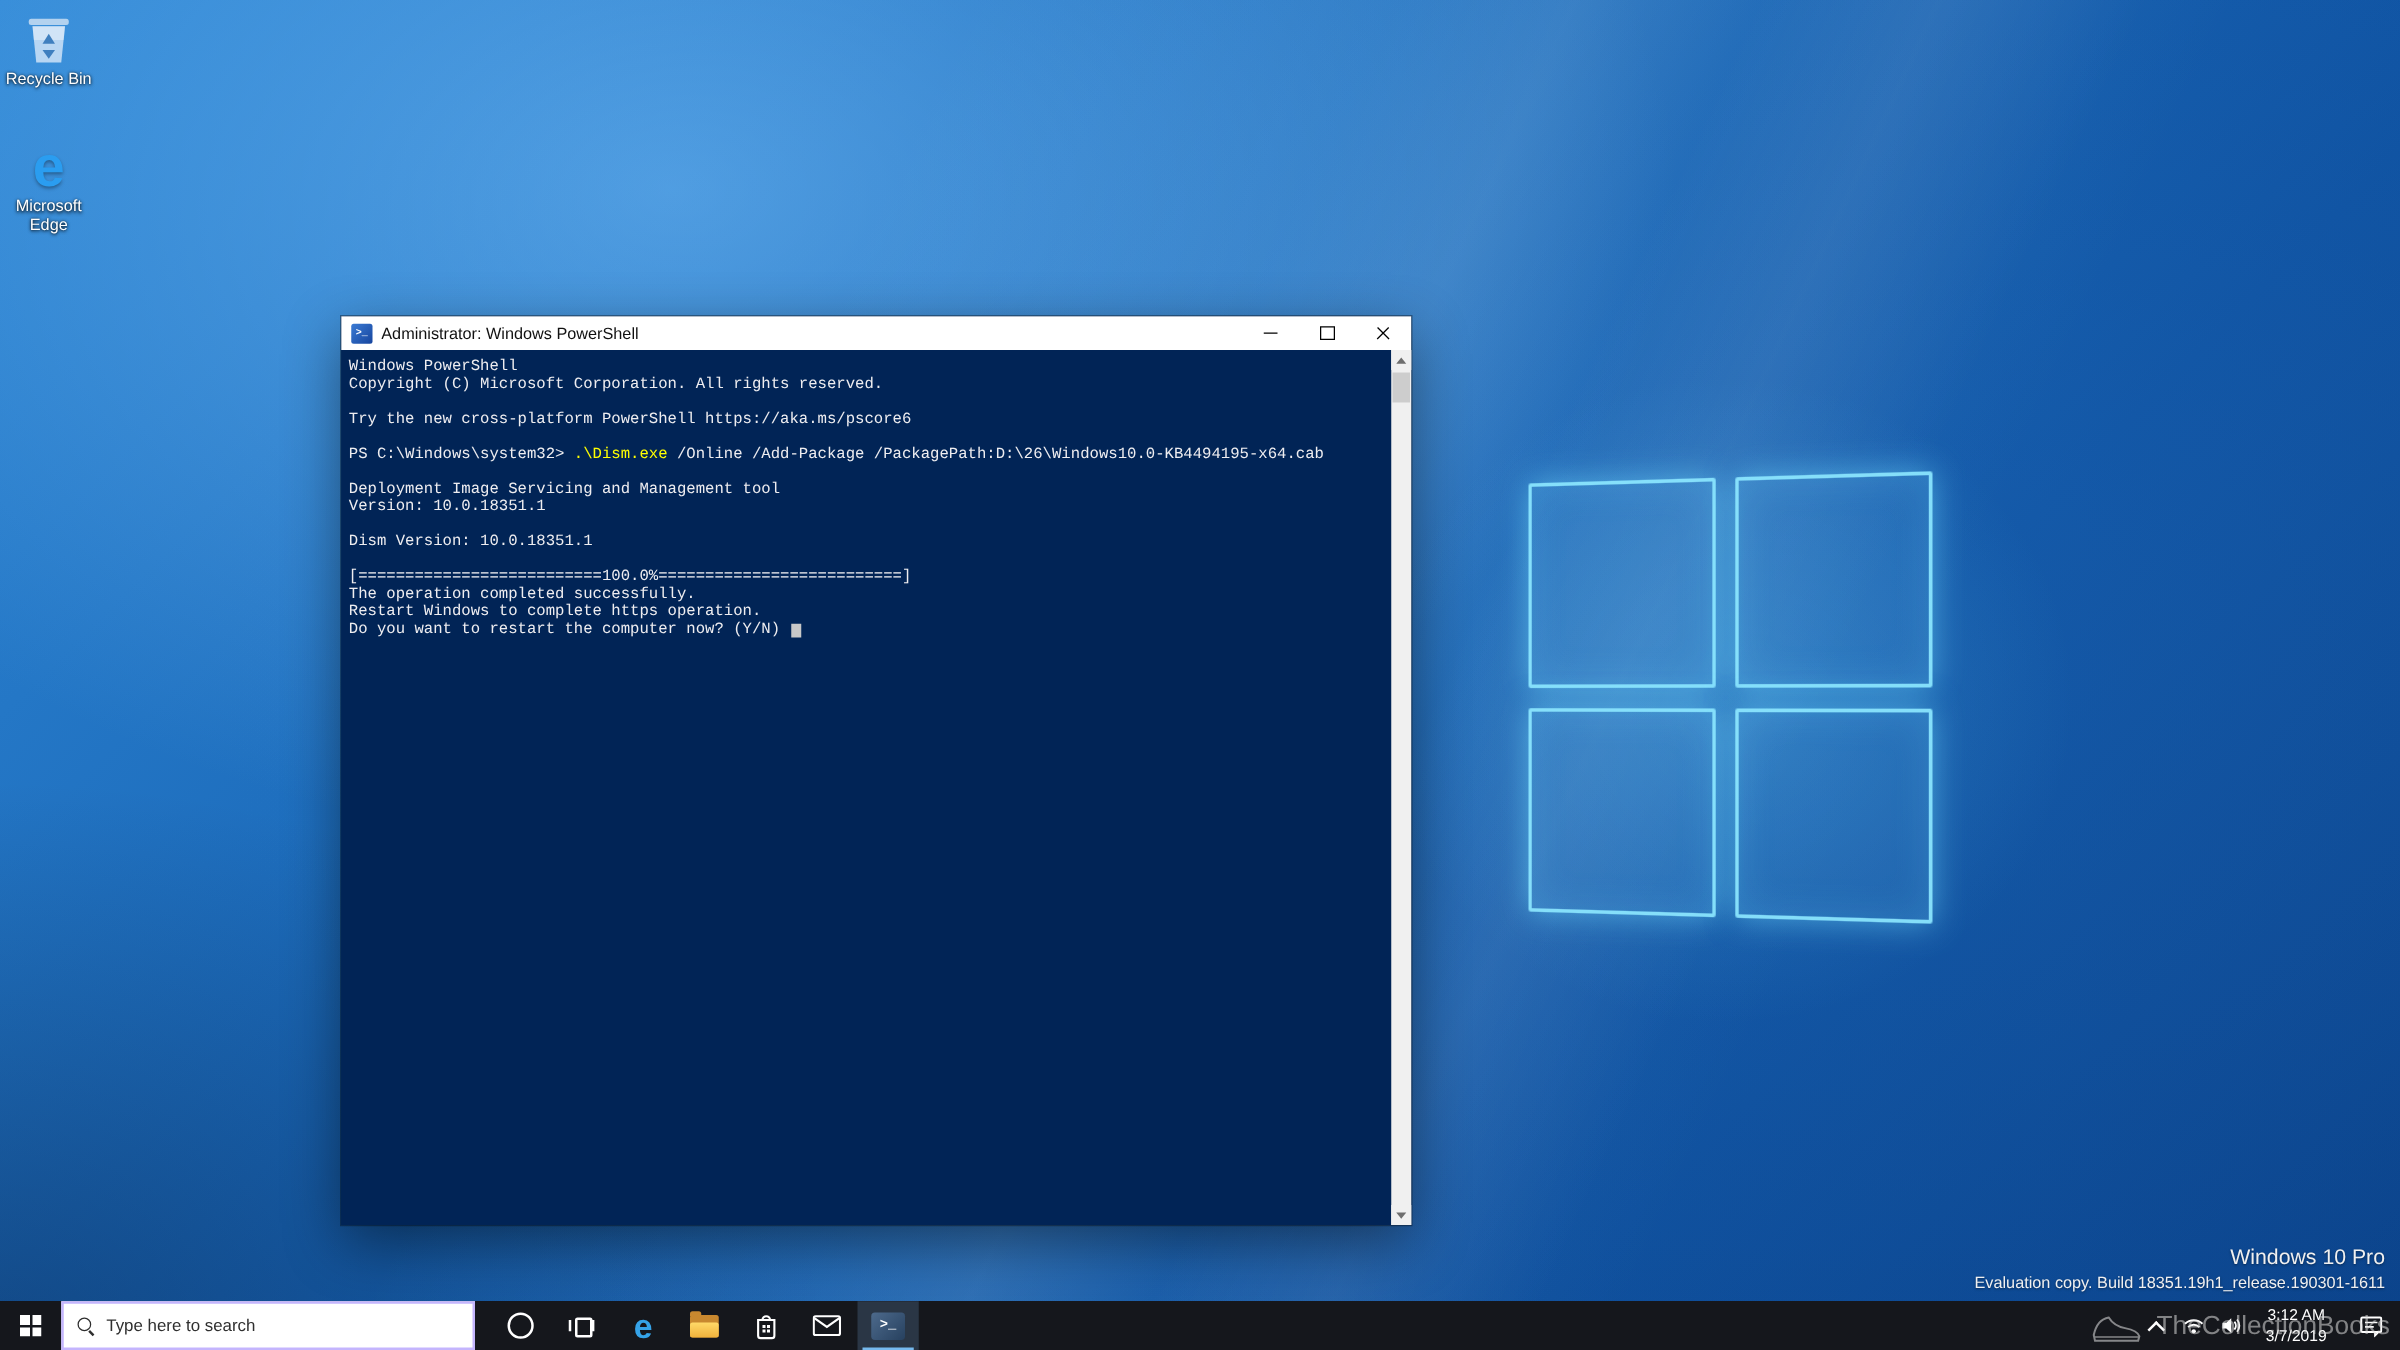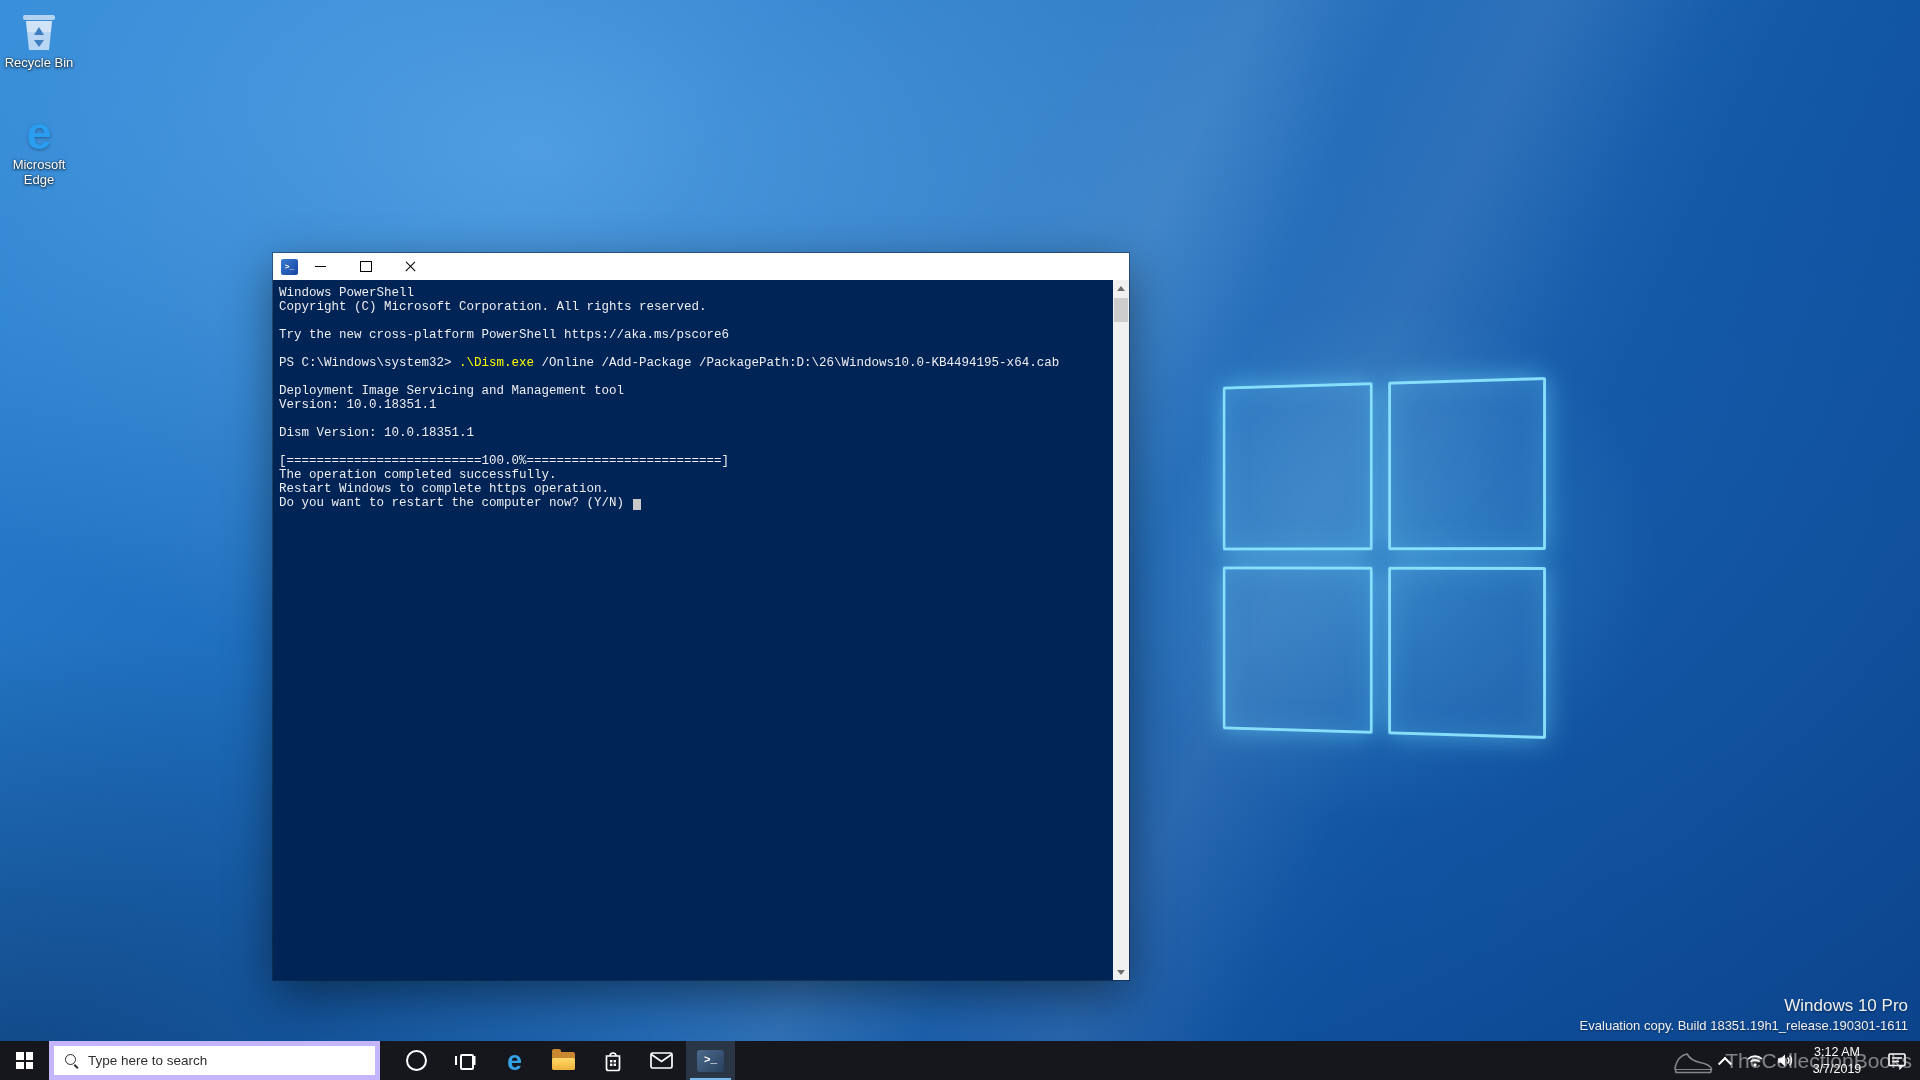--- a/index.html
+++ b/index.html
@@ -74,21 +74,21 @@
   .sb-btn.down{bottom:0;}
   .tri-up{width:0;height:0;border-left:4px solid transparent;border-right:4px solid transparent;border-bottom:5px solid #6e6e6e;}
   .tri-down{width:0;height:0;border-left:4px solid transparent;border-right:4px solid transparent;border-top:5px solid #6e6e6e;}
   .sb-thumb{position:absolute;left:1px;right:1px;top:18px;height:24px;background:#cdcdcd;}
   
   .taskbar{position:absolute;left:0;right:0;bottom:0;height:39px;background:#15171c;
     display:flex;align-items:stretch;z-index:5;}
   .tb-btn{width:49px;display:flex;align-items:center;justify-content:center;position:relative;cursor:default;flex:0 0 auto;}
   .winflag{width:17px;height:17px;display:grid;grid-template-rows:1fr 1fr;grid-template-columns:1fr 1fr;gap:2px;}
   .winflag i{background:#fff;}
-  .searchbox{width:331px;background:#fff;border:5px solid #c4b5fd;box-sizing:border-box;
+  .searchbox{width:331px;background:#fff;border:2px solid #c4b5fd;box-sizing:border-box;
     display:flex;align-items:center;flex:0 0 auto;}
   .mag{position:relative;width:16px;height:16px;margin-left:10px;flex:0 0 auto;}
   .mag-c{position:absolute;left:1px;top:1px;width:9px;height:9px;border:1.8px solid #2e2e2e;border-radius:50%;}
   .mag-h{position:absolute;left:11px;top:11px;width:5px;height:1.8px;background:#2e2e2e;transform:rotate(45deg);transform-origin:0 0;}
   .search-input{flex:1;border:none;outline:none;background:transparent;font-size:13.5px;
     padding:0 8px;font-family:inherit;color:#111;}
   .search-input::placeholder{color:#2f2f2f;opacity:1;}
   .tb-btn.cortana-btn{margin-left:12px;}
   .cortana{width:17px;height:17px;border:2px solid #fff;border-radius:50%;}
   .taskview{position:relative;width:21px;height:16px;}
@@ -146,20 +146,21 @@
 <div class="winver">
   <div class="l1">Windows 10 Pro</div>
   <div class="l2">Evaluation copy. Build 18351.19h1_release.190301-1611</div>
 </div>
 
 <div class="ps-window">
   <div class="titlebar">
     <div class="ps-ico">
       <span>&gt;_</span>
     </div>
+    <div class="title">Administrator: Windows PowerShell</div>
     <div class="controls">
       <div class="ctl">
           <span class="glyph-min"></span>
         </div>
       <div class="ctl">
           <span class="glyph-max"></span>
         </div>
       <div class="ctl close">
           <span class="glyph-x1"></span>
           <span class="glyph-x2"></span>

